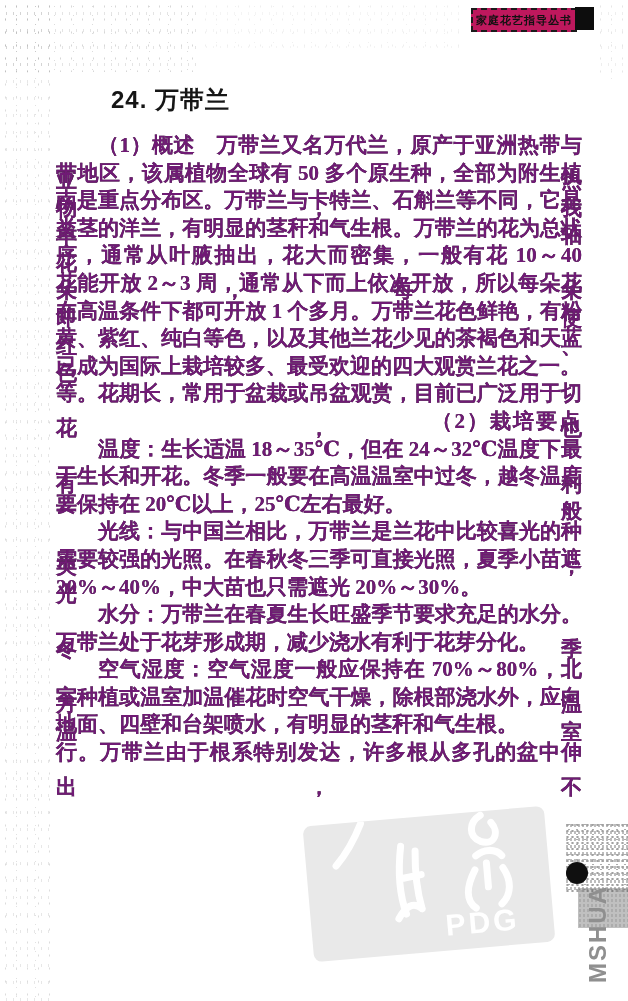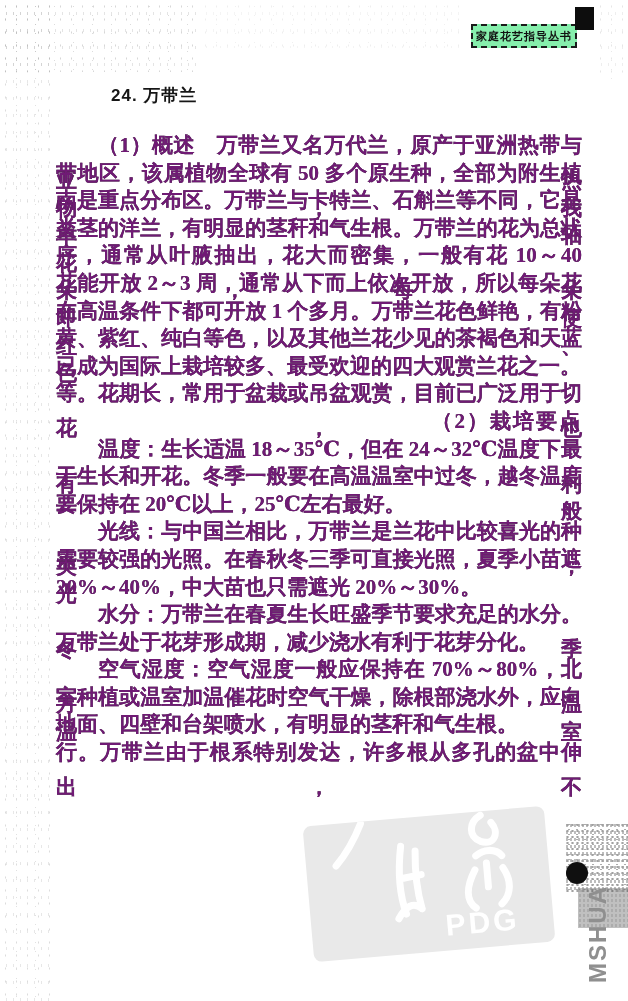--- a/index.html
+++ b/index.html
@@ -17,39 +17,39 @@
       radial-gradient(#9d9d9d 0.6px, transparent 0.7px);
     background-size:11px 13px,7px 17px,19px 9px;
     background-position:0 0,3px 5px,7px 2px;
   }
   .speckle-left{left:0;top:0;width:52px;height:1001px;opacity:.30;}
   .speckle-topleft{left:0;top:0;width:200px;height:72px;opacity:.35;}
   .speckle-top{left:200px;top:0;width:260px;height:48px;opacity:.14;}
   .speckle-topright{left:595px;top:0;width:33px;height:80px;opacity:.22;}
   
   .series-box{
-    position:absolute;left:471px;top:24px;width:102px;height:20px;
+    position:absolute;left:471px;top:8px;width:102px;height:20px;
     border:2px dashed #1b1b1b;
     display:flex;align-items:center;justify-content:center;
-    background:#86efac;
+    background:#be185d;
   }
   .series-box span{
     font-family:"Liberation Sans","DejaVu Sans",sans-serif;
     font-size:11px;font-weight:bold;color:#111;
     letter-spacing:1px;white-space:nowrap;
   }
   .series-square{
     position:absolute;left:575px;top:7px;width:19px;height:23px;
     background:#0d0d0d;
   }
   
   .section-title{
     position:absolute;left:111px;top:84px;
     font-family:"Liberation Sans","DejaVu Sans",sans-serif;
-    font-size:17px;font-weight:bold;color:#161616;
+    font-size:24px;font-weight:bold;color:#161616;
     letter-spacing:1px;white-space:nowrap;
   }
   
   .textcol{
     position:absolute;left:56px;top:128px;width:526px;z-index:2;
   }
   .tl{
     height:27.6px;line-height:35px;
     font-size:21px;font-weight:600;color:#701a75;
     white-space:nowrap;overflow:visible;

